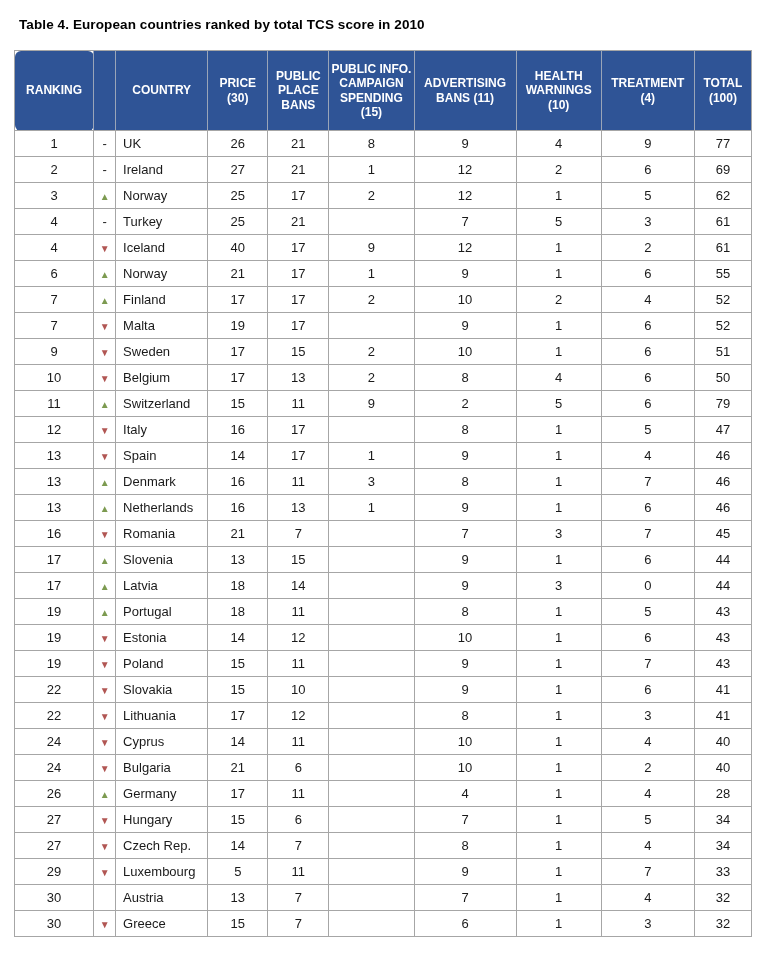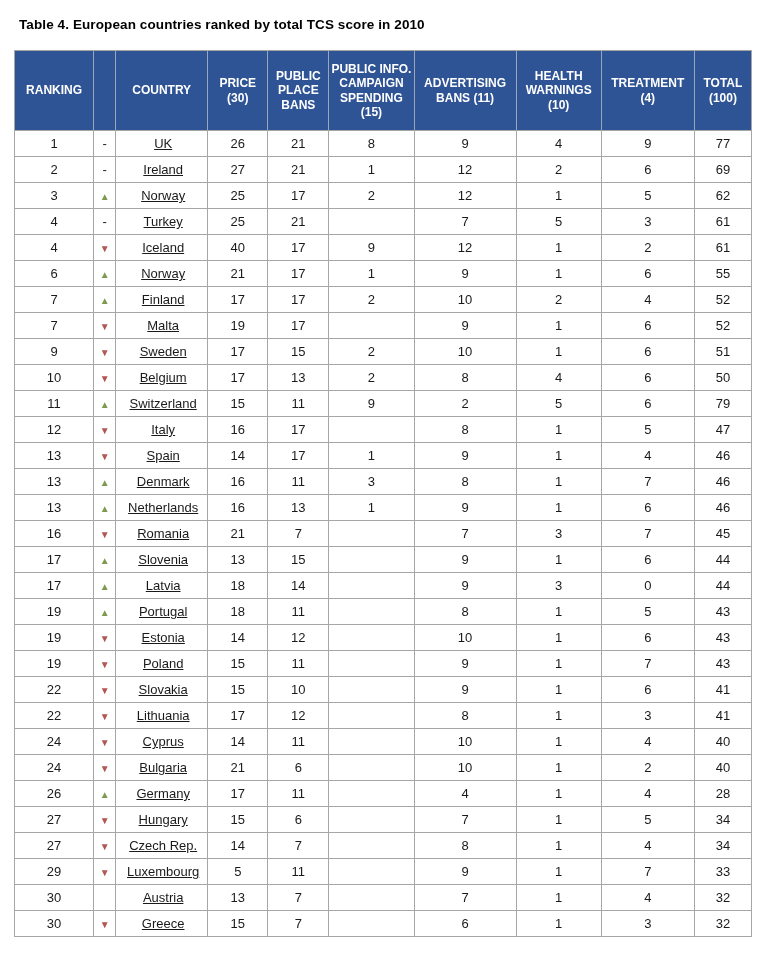--- a/index.html
+++ b/index.html
@@ -48,37 +48,36 @@
     font-weight: bold;
     text-align: center;
     vertical-align: middle;
     line-height: 1.2;
     padding: 4px 2px;
     height: 80px;
     border-color: #9AA5B8;
     border-top-color: var(--border);
     border-bottom-color: var(--border);
   }
-  .tcs-table th:first-child { border-left-color: var(--border); }
+  .tcs-table th:first-child { border-left-color: var(--border); border-radius: 6px; }
   .tcs-table th:last-child { border-right-color: var(--border); }
   .tcs-table td {
     background: var(--row-bg);
     color: var(--text);
     font-size: 13px;
     text-align: center;
     vertical-align: middle;
     height: 26px;
     padding: 0 4px;
     overflow: hidden;
     white-space: nowrap;
   }
   .tcs-table td.col-country {
-    text-align: center;
+    text-align: left;
     padding-left: 7px;
-    text-decoration: underline;
   }
   .col-w-ranking   { width: 79px; }
   .col-w-change    { width: 22px; }
   .col-w-country   { width: 92px; }
   .col-w-price     { width: 60px; }
   .col-w-ppb       { width: 61px; }
   .col-w-campaign  { width: 85px; }
   .col-w-adbans    { width: 102px; }
   .col-w-health    { width: 85px; }
   .col-w-treatment { width: 93px; }

